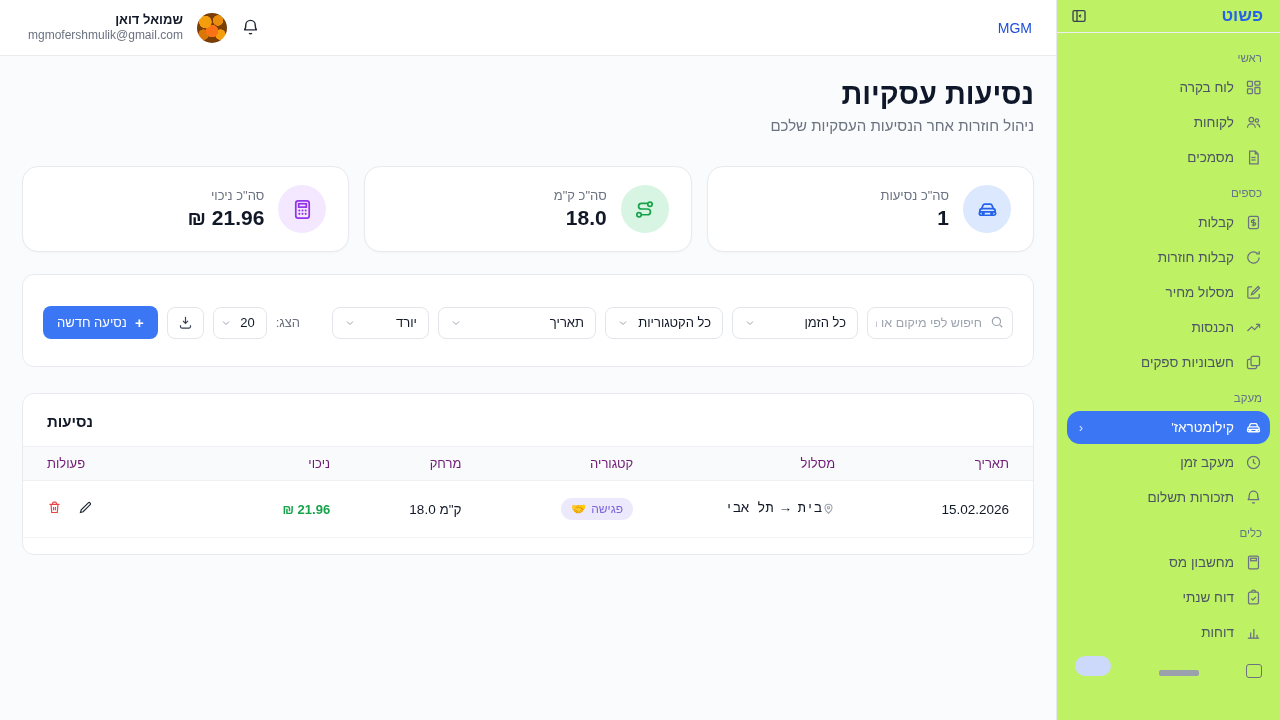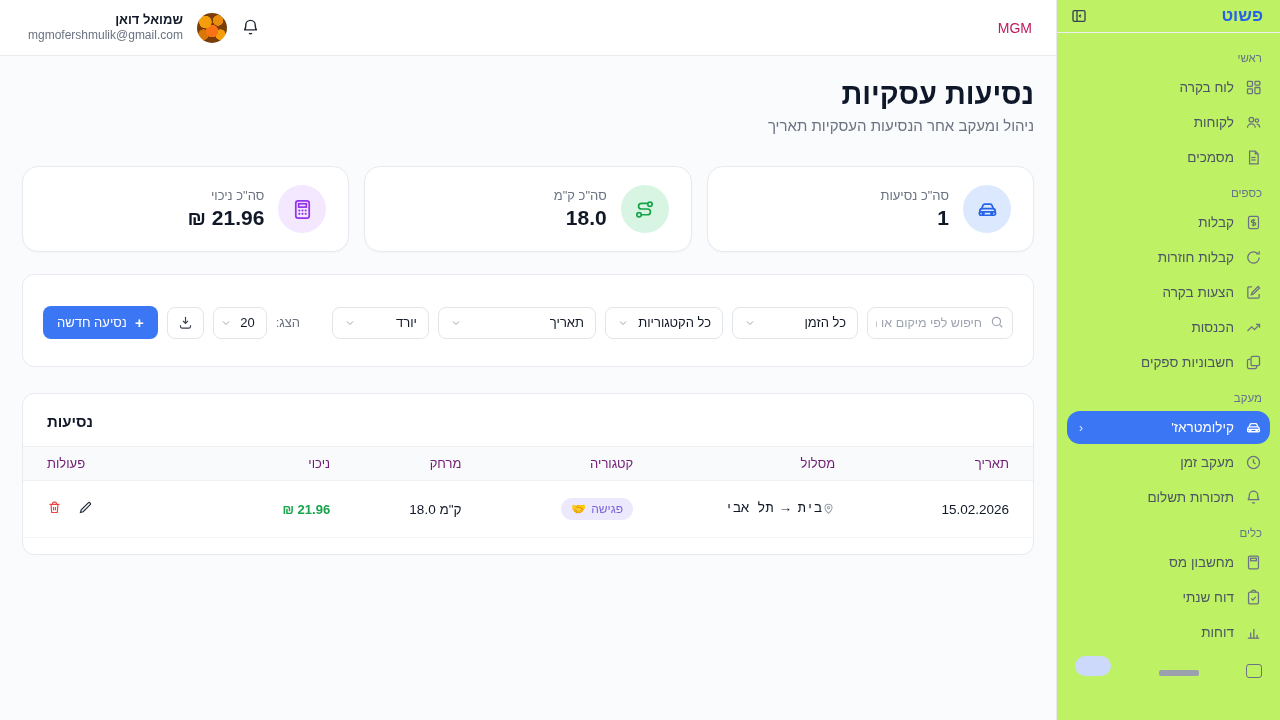--- a/index.html
+++ b/index.html
@@ -24,21 +24,21 @@
   .nav-item.active .chev { position:absolute; left:12px; color:#dbe6ff; font-size:12px; }
   .nav-cut { display:flex; align-items:center; justify-content:space-between; padding:0 8px; height:30px; }
   .nav-cut .pillfrag { width:36px; height:20px; border-radius:10px; background:#ccd9fb; }
   .nav-cut .icfrag { width:16px; height:14px; border:1.6px solid #6b7280; border-radius:3px; margin-top:10px; }
   .nav-cut .txtfrag { width:40px; height:6px; background:#9aa1ac; margin-top:14px; border-radius:2px; }
 
   
   .main { flex:1; display:flex; flex-direction:column; background:#fafbfc; min-width:0; }
   .topbar { height:56px; background:#fff; border-bottom:1px solid #e9ebef; display:flex;
     align-items:center; justify-content:space-between; padding:0 24px 0 28px; flex-shrink:0; }
-  .workspace { color:#be185d; font-size:14px; }
+  .workspace { color:#1d4ed8; font-size:14px; }
   .usercluster { display:flex; align-items:center; gap:14px; }
   .bell { color:#1f2937; display:flex; cursor:pointer; }
   .avatar { width:30px; height:30px; border-radius:50%; cursor:pointer; background:
     radial-gradient(circle at 28% 30%, #f59e0b 0 6px, transparent 6.5px),
     radial-gradient(circle at 70% 25%, #ea8c0c 0 5px, transparent 5.5px),
     radial-gradient(circle at 50% 60%, #f97316 0 6px, transparent 6.5px),
     radial-gradient(circle at 22% 72%, #d97706 0 5px, transparent 5.5px),
     radial-gradient(circle at 78% 72%, #f59e0b 0 5px, transparent 5.5px),
     #7a3d06; }
   .usertext { text-align:right; line-height:1.25; }
@@ -181,21 +181,21 @@
           </span>
         <span>קבלות חוזרות</span>
       </div>
       <div class="nav-item">
         <span class="ic">
             <svg width="17" height="17" viewBox="0 0 24 24" fill="none" stroke="currentColor" stroke-width="1.8">
               <path d="M10 4H5.5A1.5 1.5 0 0 0 4 5.5v13A1.5 1.5 0 0 0 5.5 20h13a1.5 1.5 0 0 0 1.5-1.5V14"></path>
               <path d="M18.5 3.5l2 2L12 14l-3 1 1-3z"></path>
             </svg>
           </span>
-        <span>הצעות בקרה</span>
+        <span>מסלול מחיר</span>
       </div>
       <div class="nav-item">
         <span class="ic">
             <svg width="17" height="17" viewBox="0 0 24 24" fill="none" stroke="currentColor" stroke-width="1.8">
               <path d="M3.5 17l6-6 4 4 7-7.5"></path>
               <path d="M15.5 7.5h5v5"></path>
             </svg>
           </span>
         <span>הכנסות</span>
       </div>
@@ -305,21 +305,21 @@
         <div class="usertext">
           <div class="username">שמואל דואן</div>
           <div class="useremail">mgmofershmulik@gmail.com</div>
         </div>
       </div>
     </header>
 
     <div class="content">
 
       <h1 class="page-title">נסיעות עסקיות</h1>
-      <div class="page-sub">ניהול ומעקב אחר הנסיעות העסקיות תאריך</div>
+      <div class="page-sub">ניהול חוזרות אחר הנסיעות העסקיות שלכם</div>
 
       <div class="stats">
         <div class="stat-card">
           <span class="stat-ic blue">
             <svg width="23" height="23" viewBox="0 0 24 24" fill="none" stroke="currentColor" stroke-width="1.8">
                 <path d="M4 16v-2.5A2.5 2.5 0 0 1 6.5 11h11a2.5 2.5 0 0 1 2.5 2.5V16"></path>
                 <path d="M6 11l1.2-3.2A2 2 0 0 1 9.1 6.5h5.8a2 2 0 0 1 1.9 1.3L18 11"></path>
                 <rect x="3.5" y="14.5" width="17" height="3.5" rx="1.7"></rect>
                 <circle cx="7.5" cy="16.2" r=".9" fill="currentColor"></circle>
                 <circle cx="16.5" cy="16.2" r=".9" fill="currentColor"></circle>

